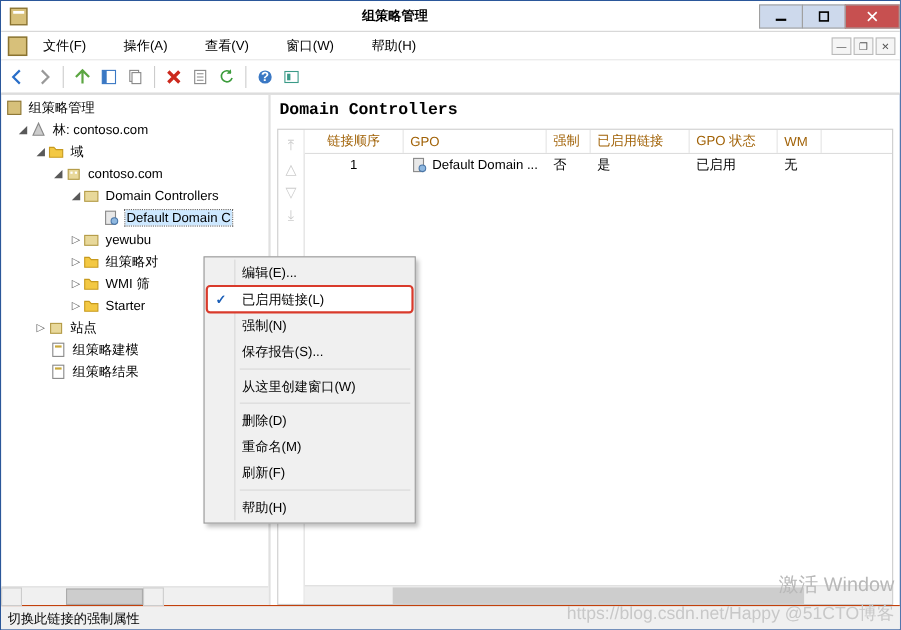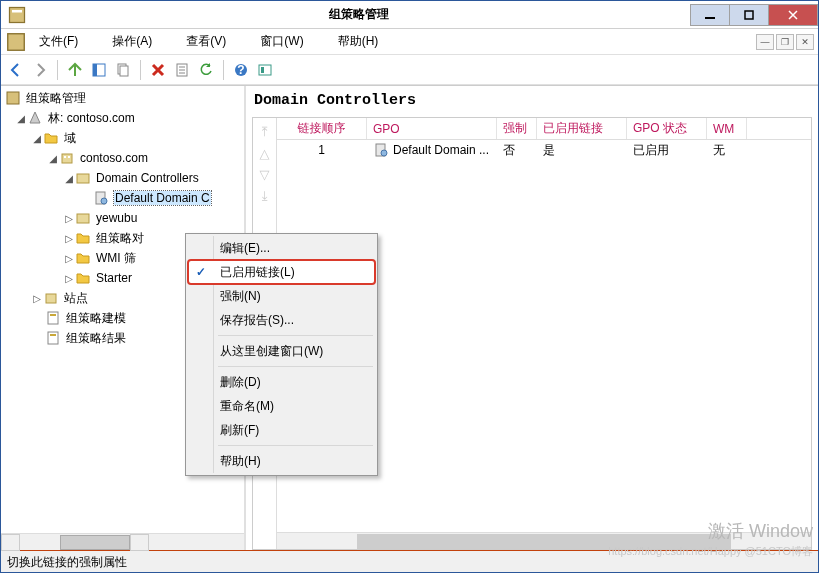--- a/index.html
+++ b/index.html
@@ -46,21 +46,21 @@
 .right-pane { flex:1; display:flex; flex-direction:column; padding:4px 6px 0 6px; min-width:0;}
 .rp-title { font-family: "Courier New", monospace; font-weight:bold; font-size:15px; margin:2px 0 2px 2px; }
 .tabs { display:flex; border-bottom:1px solid #aaa; }
 .tab { padding:3px 10px; border:1px solid #aaa; border-bottom:none; background:#fff; margin-right:-1px; margin-bottom:-1px; }
 .tab.inactive { background:#f4f4f4; border-bottom:1px solid #aaa; margin-bottom:0;}
 .table-wrap { flex:1; border:1px solid #ccc; margin-top:6px; display:flex; overflow:hidden; min-height:0;}
 .rowctrl { width:24px; border-right:1px solid #ddd; padding-top:6px; display:flex; flex-direction:column; align-items:center; gap:6px;}
 .rowctrl span { color:#ccc; font-size:13px; }
 .grid { flex:1; display:flex; flex-direction:column; }
 .ghead { display:flex; background:#fff; border-bottom:1px solid #ddd; height:22px; }
-.gh { padding:3px 6px; border-right:1px solid #e4e4e4; color:#be185d; display:flex; align-items:center; }
+.gh { padding:3px 6px; border-right:1px solid #e4e4e4; color:#a16207; display:flex; align-items:center; }
 .grow-wrap { flex:1; overflow:hidden; }
 .grow { display:flex; height:20px; align-items:center; }
 .gc { padding:2px 6px; border-right:1px solid transparent; display:flex; align-items:center; gap:2px;}
 .c0{width:90px; justify-content:center;} .c1{width:130px;} .c2{width:40px;} .c3{width:90px;text-align:center;} .c4{width:80px;} .c5{width:40px;}
 .gh.c0{justify-content:center;}
 .ghscroll { height:17px; background:#f0f0f0; border-top:1px solid #ddd; display:flex; align-items:center; justify-content:center;}
 .ghscroll-thumb{ width:70%; height:15px; background:#cdcdcd; }
 
 
 .statusbar { height:22px; border-top:1px solid #c2410c; padding:3px 6px; background:#f0f0f0; }
@@ -69,21 +69,21 @@
 .ctxmenu { position:absolute; left:185px; top:233px; width:193px; background:#f0f0f0; border:1px solid #979797; box-shadow:3px 3px 4px rgba(0,0,0,.25); padding:2px; z-index:50;}
 .ctxgutter { position:absolute; left:2px; top:2px; bottom:2px; width:26px; background:#f0f0f0; border-right:1px solid #d7d7d7;}
 .ctxitems { position:relative; }
 .ci { height:24px; display:flex; align-items:center; padding-left:32px; cursor:default; }
 .ci.check::before { content:"✓"; position:absolute; left:8px; color:#1a5eb7; font-weight:bold;}
 .ci.highlight { outline:2px solid #d93a2b; outline-offset:-1px; border-radius:3px; background:#fff;}
 .csep { height:1px; background:#d7d7d7; margin:3px 2px 3px 30px; }
 
 
 .wm1 { position:absolute; right:6px; bottom:30px; color:#b8b8b8; font-size:18px; }
-.wm2 { position:absolute; right:6px; bottom:14px; color:#c8c8c8; font-size:11px;text-align:center; }
+.wm2 { position:absolute; right:6px; bottom:4px; color:#c8c8c8; font-size:16px;text-align:center; }
 
 
 .ic-folder { fill:#f3c843; stroke:#c79a1e; }
 .ic-scroll { fill:#e8e8e8; stroke:#888; }
 </style>
 </head>
 <body>
 
 <div class="outer-border">
 

